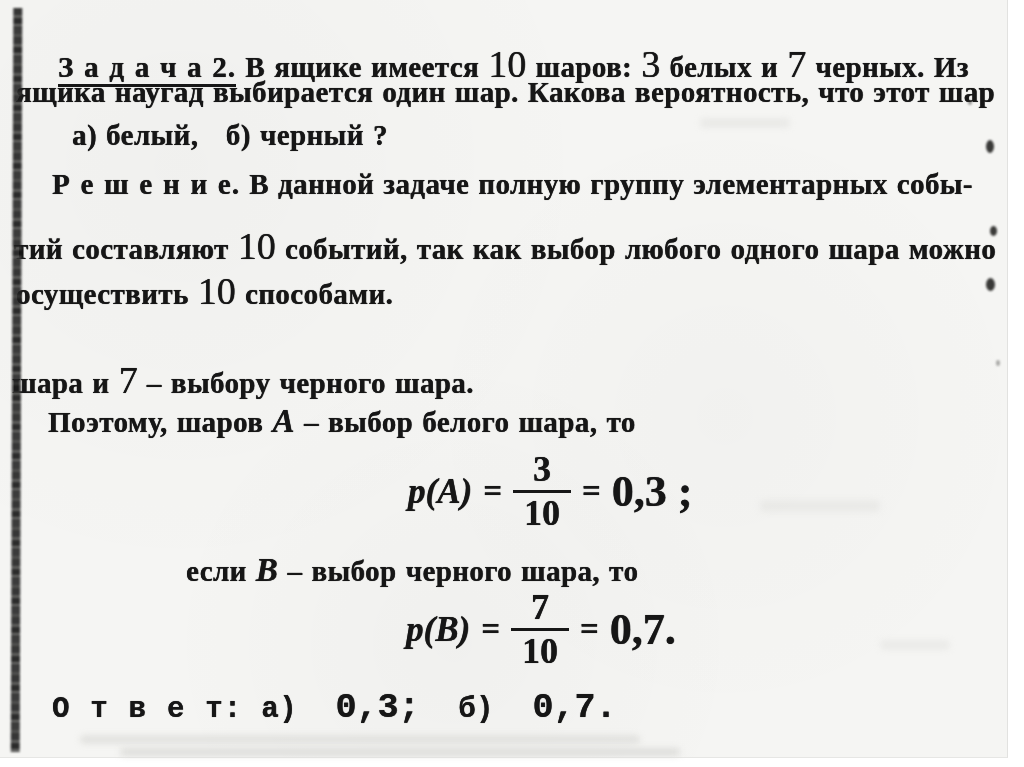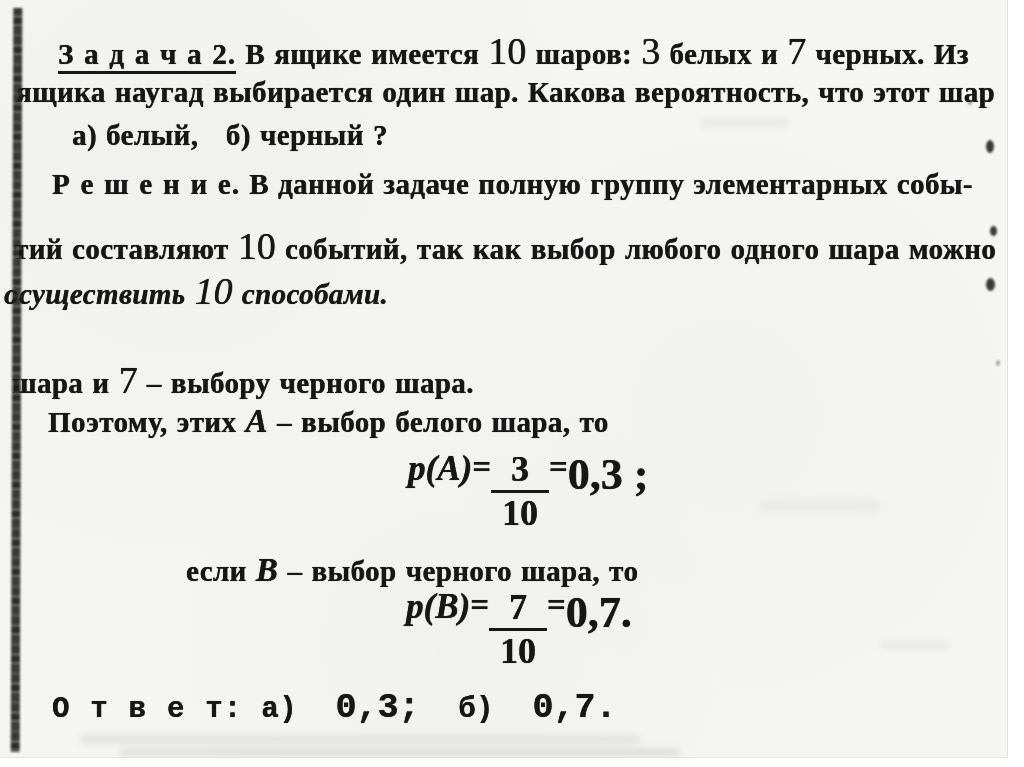--- a/index.html
+++ b/index.html
@@ -39,68 +39,68 @@
   }
   .heading-underlined{
     border-bottom:3px solid #171717;padding-bottom:1px;letter-spacing:1px;
   }
   .heading-spaced{letter-spacing:1px;}
   .num{font-size:38px;font-weight:500;line-height:1;letter-spacing:0;}
   .var{font-style:italic;font-size:33px;font-weight:600;}
   .centered{width:1005px;text-align:left;padding-left:72px;box-sizing:border-box;}
 
   .formula{
-    position:absolute;display:flex;color:#161616;
+    position:absolute;display:flex;align-items:center;gap:11px;color:#161616;
     text-shadow:0 0 .7px #2a2a2a, .4px .4px .6px rgba(0,0,0,.45);
   }
   .formula .func{font-style:italic;font-size:35px;font-weight:600;}
   .formula .eq{font-size:33px;font-weight:600;}
   .frac{display:flex;flex-direction:column;align-items:center;}
   .frac .numer{font-size:36px;font-weight:600;line-height:41px;padding:0 11px;}
   .frac .denom{font-size:36px;font-weight:600;line-height:41px;padding:0 11px;border-top:3px solid #171717;}
   .formula .res{font-size:44px;font-weight:600;}
 
   .ans-num{font-size:35px;font-weight:600;line-height:1;letter-spacing:0;}
 </style>
 </head>
 <body>
 
 <div class="paper">
 
-  <div class="line" style="top:32px;left:58px;">
+  <div class="line" style="top:45px;left:58px;">
     <span class="heading-underlined">З а д а ч а  2.</span><span>  В ящике имеется </span><span class="num">10</span><span> шаров: </span><span class="num">3</span><span> белых и </span><span class="num">7</span><span> черных. Из</span>
   </div>
 
   <div class="line" style="top:74px;left:16px;">
     <span>ящика наугад выбирается один шар. Какова вероятность, что этот шар</span>
   </div>
 
   <div class="line centered" style="top:117px;left:0;">
     <span>а) белый,</span><span style="white-space:pre;">   </span><span>б) черный ?</span>
   </div>
 
   <div class="line" style="top:166px;left:52px;">
     <span class="heading-spaced">Р е ш е н и е.</span><span>  В данной задаче полную группу элементарных собы-</span>
   </div>
 
   <div class="line" style="top:227px;left:14px;">
     <span>тий составляют </span><span class="num">10</span><span> событий, так как выбор любого одного шара можно</span>
   </div>
 
-  <div class="line" style="top:272px;left:4px;font-style:italic;">
+  <div class="line" style="top:272px;left:16px;">
     <span>осуществить </span><span class="num">10</span><span> способами.</span>
   </div>
 
 
   <div class="line" style="top:361px;left:12px;">
     <span>шара и </span><span class="num">7</span><span> – выбору черного шара.</span>
   </div>
 
   <div class="line" style="top:403px;left:48px;">
-    <span>Поэтому, этих </span><span class="var">A</span><span> –  выбор белого шара, то</span>
+    <span>Поэтому, шаров </span><span class="var">A</span><span> –  выбор белого шара, то</span>
   </div>
 
   <div class="formula" style="top:449px;left:408px;">
     <span class="func">p(A)</span>
     <span class="eq">=</span>
     <span class="frac">
       <span class="numer">3</span>
       <span class="denom">10</span>
     </span>
     <span class="eq">=</span>

